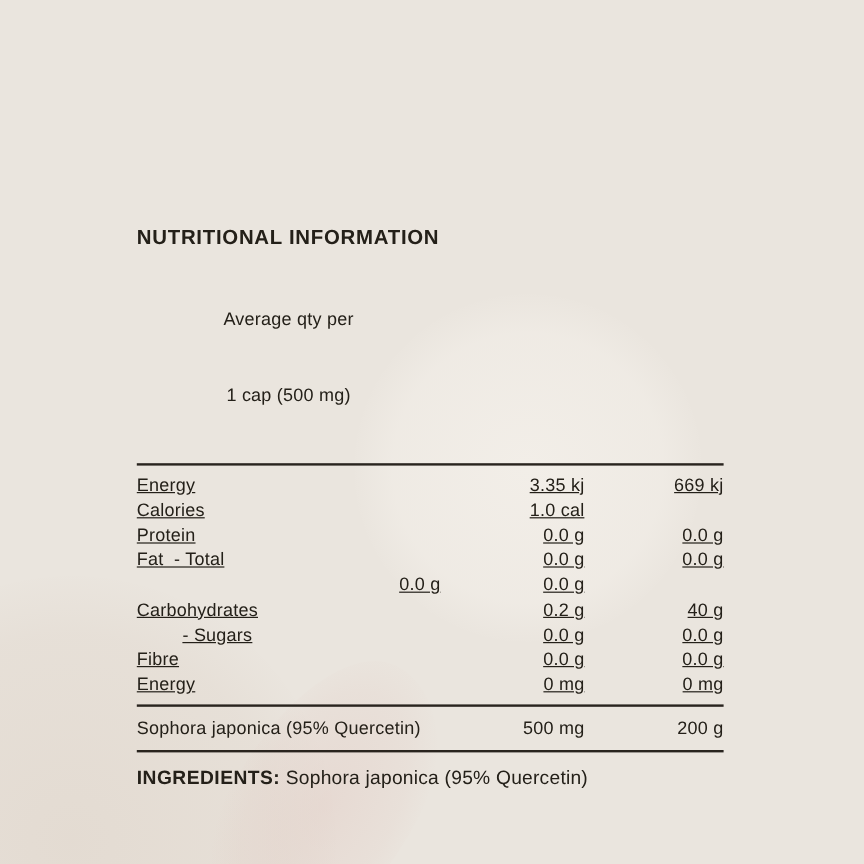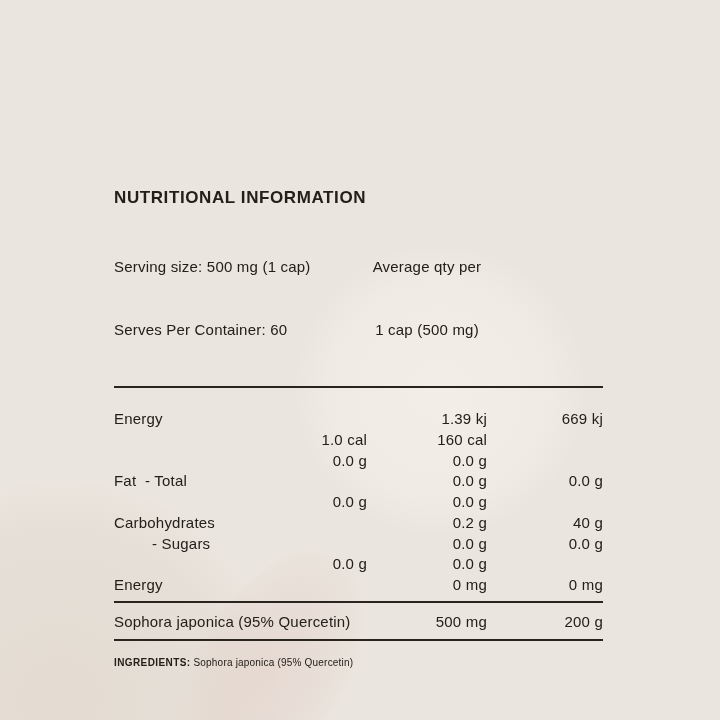--- a/index.html
+++ b/index.html
@@ -62,21 +62,21 @@
     font-size: 15px;
     line-height: 21px;
     letter-spacing: 0.2px;
   }
   .hdr .cell { white-space: pre; }
   .hdr .right { text-align: center; }
   .rule {
     border-top: 2px solid #29241E;
     margin-top: 4px;
   }
-  .rows { margin-top: 21px; }
+  .rows { margin-top: 7px; text-decoration: underline; }
   .row {
     display: grid;
     grid-template-columns: 1fr 120px 116px;
     font-size: 15px;
     line-height: 20.75px;
     letter-spacing: 0.2px;
   }
   .row .c-label { white-space: pre; }
   .row.indent .c-label { padding-left: 38px; }
   .row .c-serve, .row .c-100 { text-align: right; white-space: pre; }
@@ -86,21 +86,21 @@
     grid-template-columns: 1fr 120px 116px;
     padding: 8px 0 7px 0;
     font-size: 15px;
     line-height: 21px;
     letter-spacing: 0.2px;
   }
   .active-row .c-serve, .active-row .c-100 { text-align: right; white-space: pre; }
   .rule3 { border-top: 2px solid #29241E; }
   .ingredients {
     margin-top: 12px;
-    font-size: 10px;
+    font-size: 16px;
     line-height: 19px;
     letter-spacing: 0.2px;
     white-space: pre;
   }
   .ingredients .ing-heading {
     font-weight: bold;
     letter-spacing: 0.4px;
   }
 </style>
 </head>
@@ -109,45 +109,42 @@
 <div class="stage">
   <div class="blob blob-light"></div>
   <div class="blob blob-dark-corner"></div>
   <div class="blob blob-petal"></div>
 
   <div class="panel">
 
     <div class="title">NUTRITIONAL INFORMATION</div>
 
     <div class="hdr">
-      <div class="cell">
-        <div>Serving size: 500 mg (1 cap)</div>
-        <div>Serves Per Container: 60</div>
-      </div>
       <div class="cell right">
         <div>Average qty per</div>
         <div>1 cap (500 mg)</div>
       </div>
     </div>
 
     <div class="rule"></div>
 
     <div class="rows">
   <div class="row">
     <div class="c-label">Energy</div>
-    <div class="c-serve">1.39 kj</div>
+    <div class="c-serve">3.35 kj</div>
     <div class="c-100">669 kj</div>
   </div>
 
   <div class="row">
+    <div class="c-label">Calories</div>
     <div class="c-serve">1.0 cal</div>
-    <div class="c-100">160 cal</div>
   </div>
 
   <div class="row">
+    <div class="c-label">Protein</div>
     <div class="c-serve">0.0 g</div>
     <div class="c-100">0.0 g</div>
   </div>
 
   <div class="row">
     <div class="c-label">Fat  - Total</div>
     <div class="c-serve">0.0 g</div>
     <div class="c-100">0.0 g</div>
   </div>
 
@@ -162,20 +159,21 @@
     <div class="c-100">40 g</div>
   </div>
 
   <div class="row indent">
     <div class="c-label">- Sugars</div>
     <div class="c-serve">0.0 g</div>
     <div class="c-100">0.0 g</div>
   </div>
 
   <div class="row">
+    <div class="c-label">Fibre</div>
     <div class="c-serve">0.0 g</div>
     <div class="c-100">0.0 g</div>
   </div>
 
   <div class="row">
     <div class="c-label">Energy</div>
     <div class="c-serve">0 mg</div>
     <div class="c-100">0 mg</div>
   </div>
 </div>

